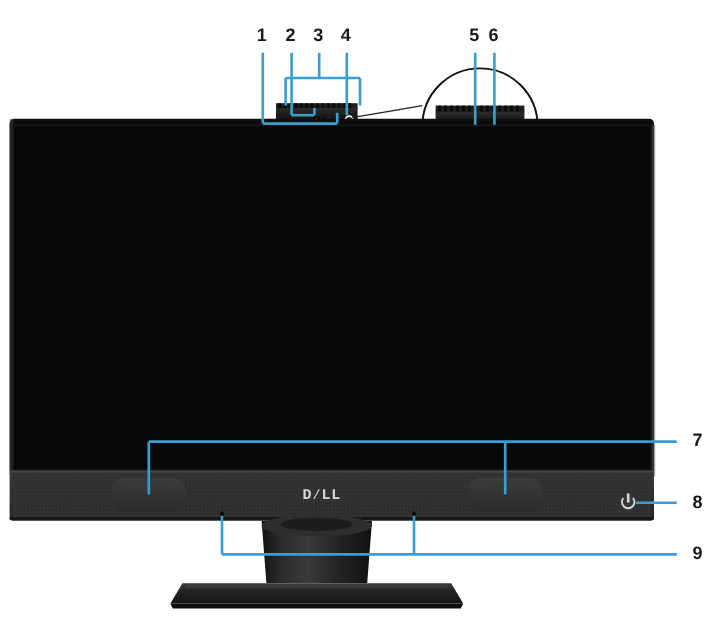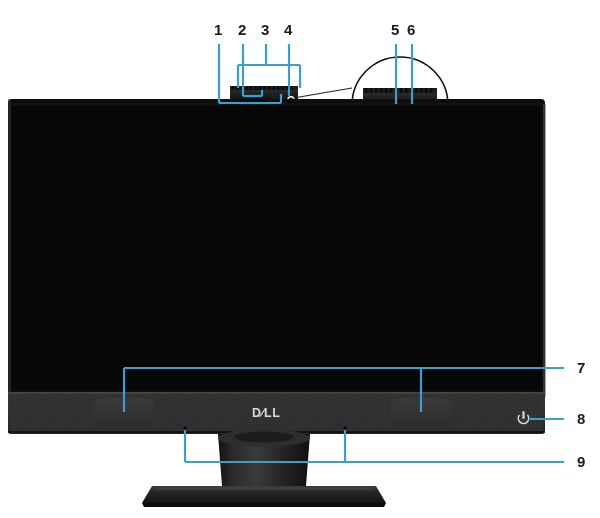--- a/index.html
+++ b/index.html
@@ -29,21 +29,21 @@
     position: absolute;
     font-family: "Liberation Sans", sans-serif;
     font-weight: bold;
     font-size: 15px;
     color: #1a1a1a;
     line-height: 1;
     white-space: nowrap;
   }
   .dell-logo {
     position: absolute;
-    font-family: Liberation Sans, sans-serif;
+    font-family: Liberation Mono, monospace;
     font-weight: bold;
     font-size: 12.5px;
     letter-spacing: 0.5px;
     color: #d8d8d8;
     white-space: nowrap;
   }
 </style>
 </head>
 <body>
 

